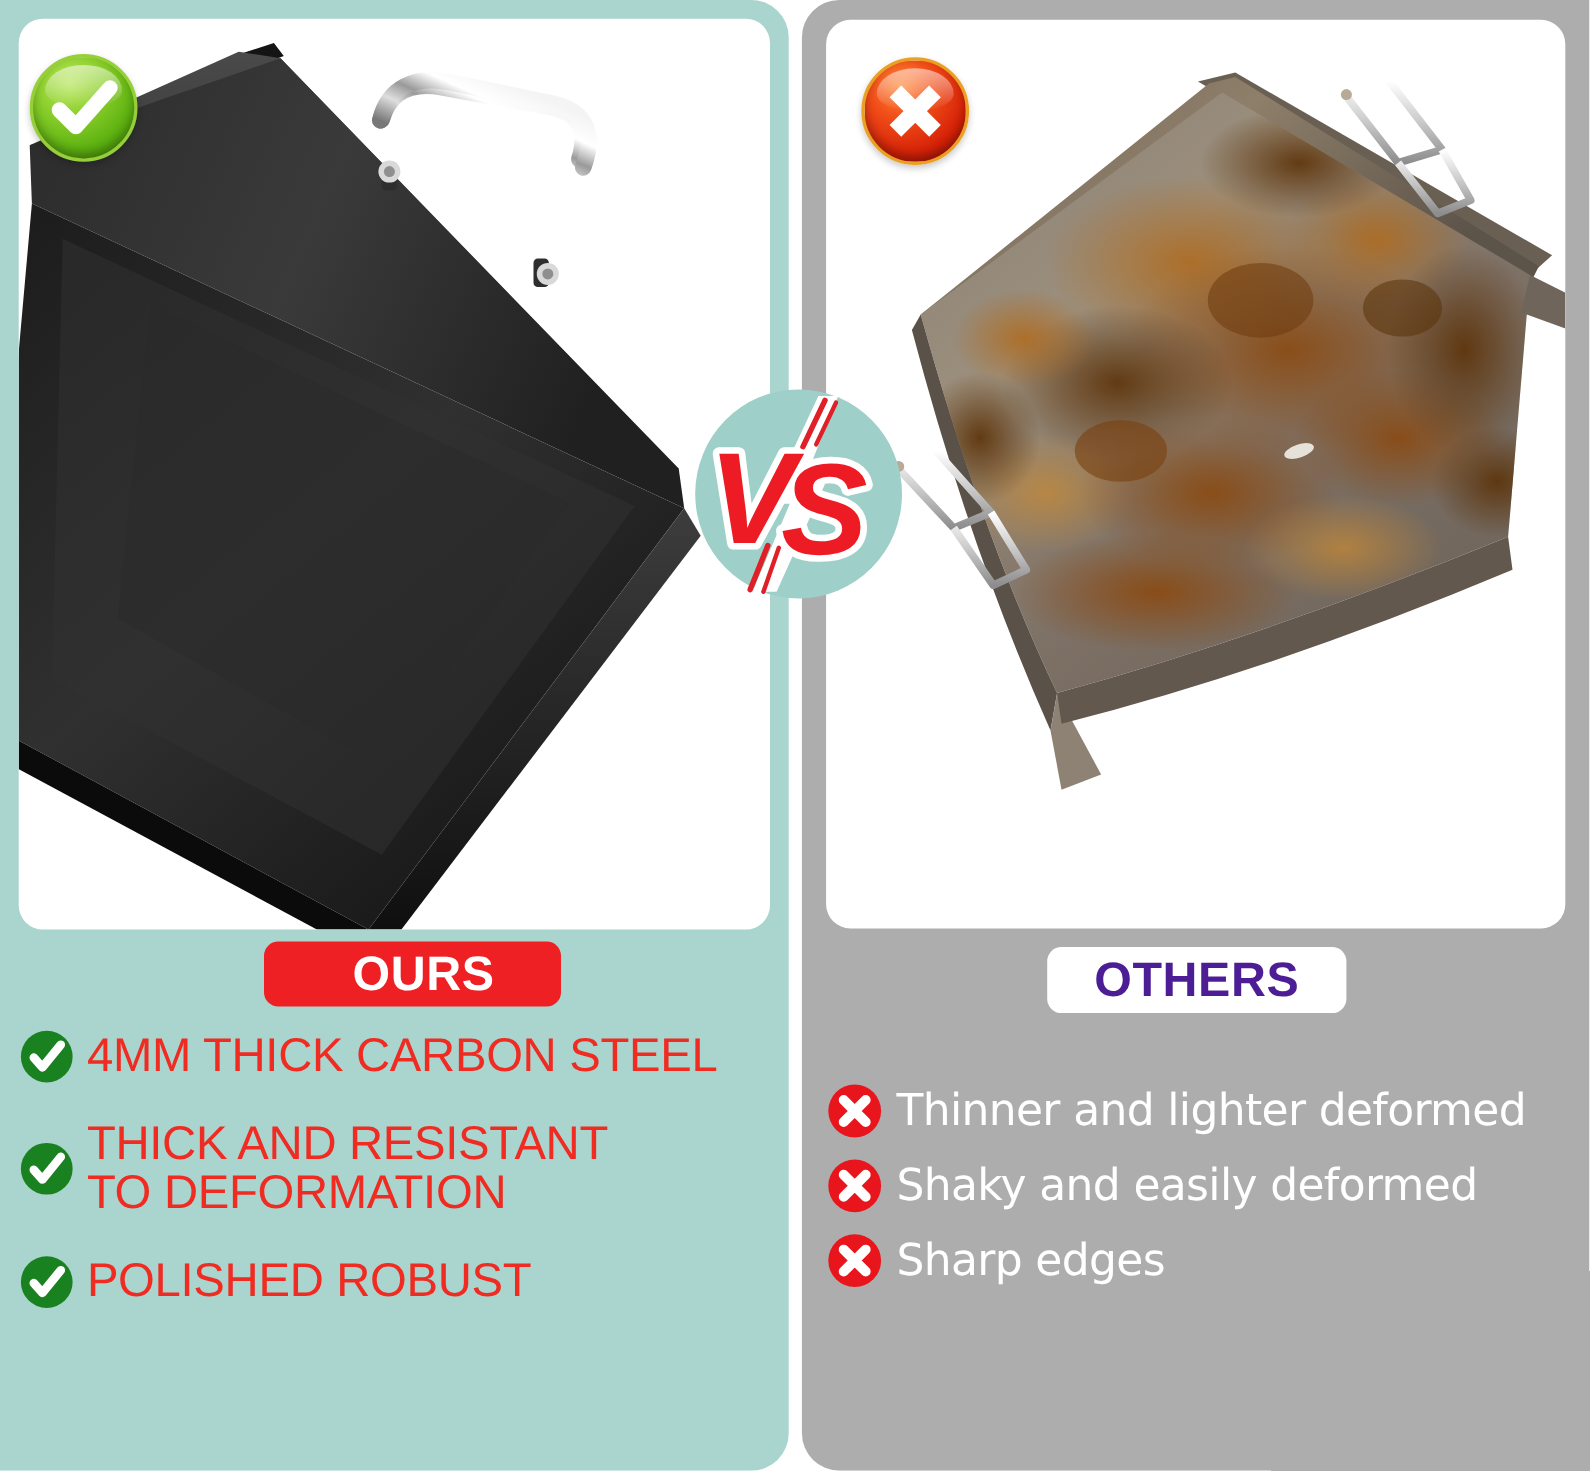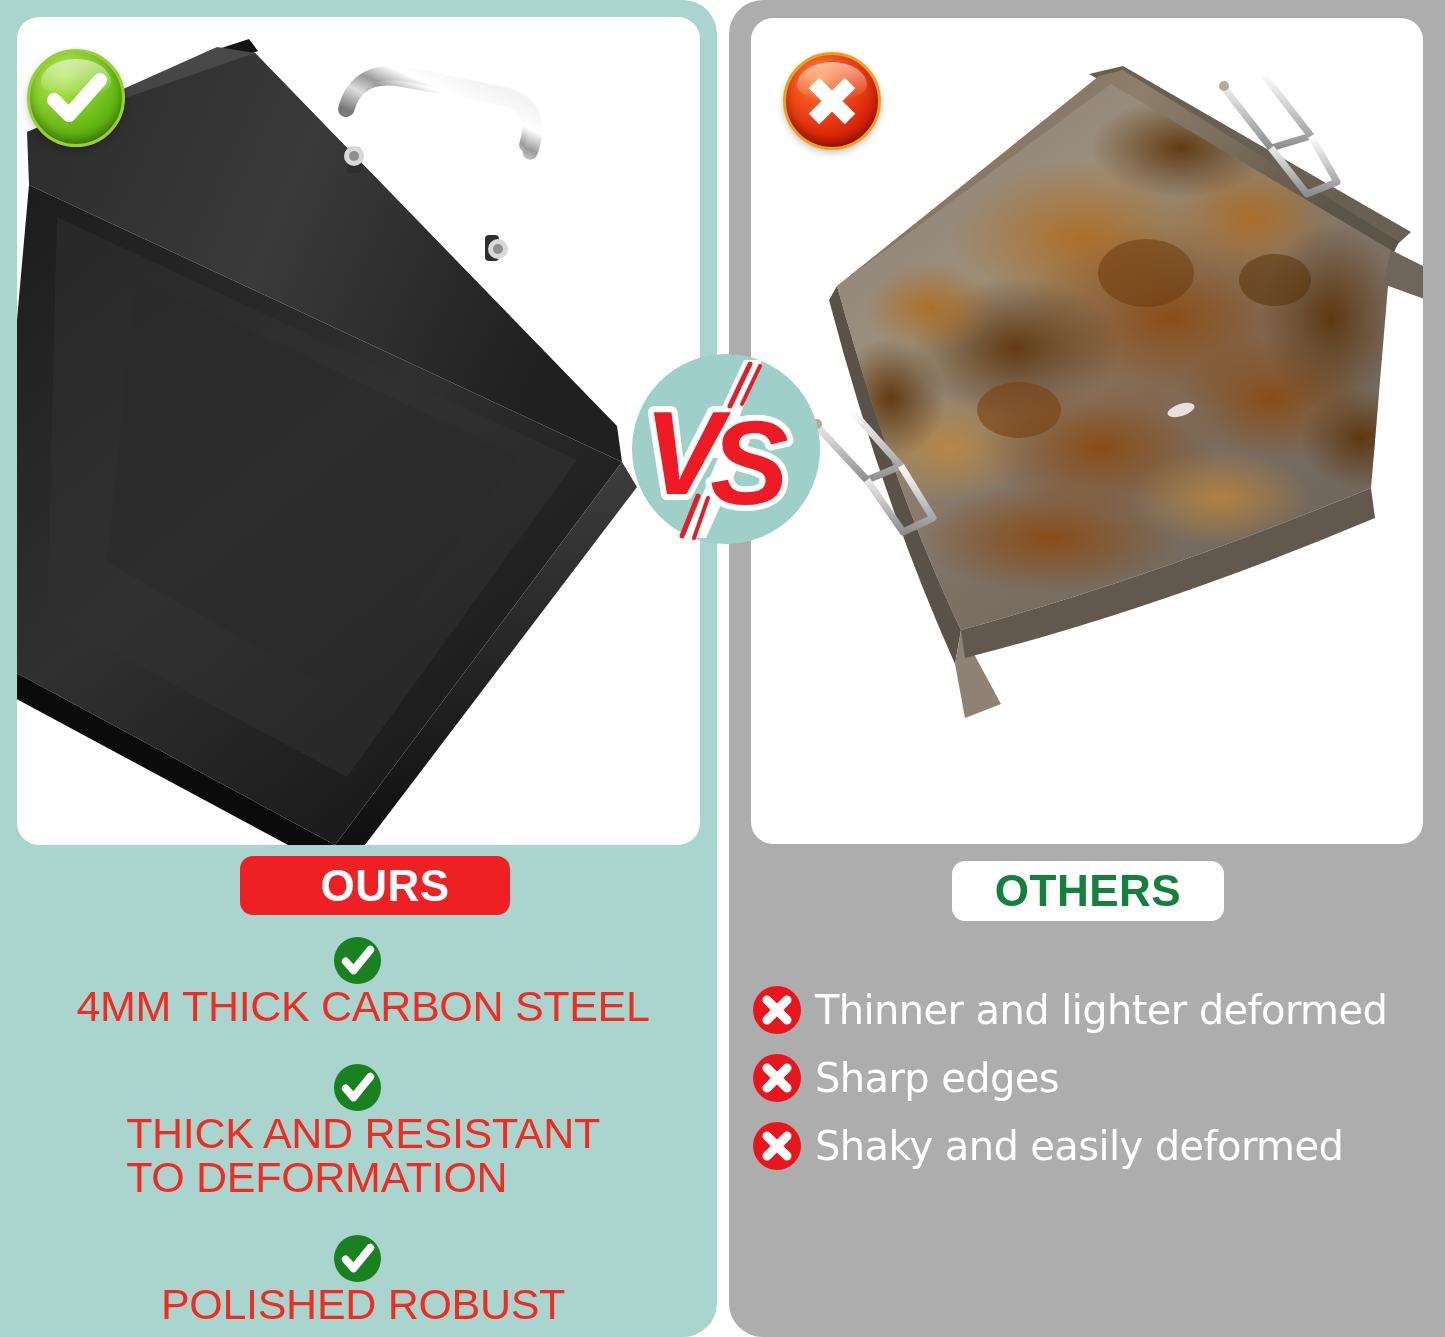--- a/index.html
+++ b/index.html
@@ -64,30 +64,30 @@
   .title-badge{
     position:absolute;display:flex;align-items:center;justify-content:center;
     border-radius:13px;font-weight:bold;letter-spacing:.5px;
   }
   .title-ours{
     left:240px;top:856px;width:250px;height:59px;
     background:#ee2024;color:#ffffff;font-size:44px;padding-left:20px;
   }
   .title-others{
     left:952px;top:861px;width:272px;height:60px;
-    background:#ffffff;color:#15803d;font-size:44px;
+    background:#ffffff;color:#4c1d95;font-size:44px;
   }
 
   
   .list{position:absolute;}
   .list-left{left:18px;top:936px;width:690px;}
   .list-right{left:752px;top:985px;width:680px;}
 
   .row{display:flex;align-items:center;}
-  .row-left{margin-bottom:34px;flex-direction:column;}
+  .row-left{margin-bottom:34px;}
   .row-right{margin-bottom:18px;}
 
   .bullet{flex:0 0 auto;position:relative;}
   .bullet svg{display:block;}
   .b-check{width:49px;height:49px;margin-right:12px;}
   .b-cross{width:50px;height:50px;margin-right:13px;}
 
   .txt-ours{
     color:#ef2b22;font-size:43px;font-weight:normal;line-height:1.02;
     font-family:"Liberation Sans", sans-serif;
@@ -320,31 +320,31 @@
     </div>
 
 
     <div class="row row-right">
       <span class="bullet b-cross">
         <svg viewBox="0 0 50 50" width="50" height="50">
           <circle cx="25" cy="25" r="24" fill="#E8161C"></circle>
           <path d="M 15 15 L 35 35 M 35 15 L 15 35" fill="none" stroke="#ffffff" stroke-width="9" stroke-linecap="round"></path>
         </svg>
       </span>
-      <span class="txt-others">Sharp edges</span>
+      <span class="txt-others">Shaky and easily deformed</span>
     </div>
 
     <div class="row row-right">
       <span class="bullet b-cross">
         <svg viewBox="0 0 50 50" width="50" height="50">
           <circle cx="25" cy="25" r="24" fill="#E8161C"></circle>
           <path d="M 15 15 L 35 35 M 35 15 L 15 35" fill="none" stroke="#ffffff" stroke-width="9" stroke-linecap="round"></path>
         </svg>
       </span>
-      <span class="txt-others">Shaky and easily deformed</span>
+      <span class="txt-others">Sharp edges</span>
     </div>
 
   </div>
 
   <div class="vs-badge">
     <svg viewBox="0 0 188 190">
 
       <path d="M 112 6 L 66 104 L 86 104 L 52 184 L 74 184 L 118 86 L 98 86 L 130 6 Z" fill="#ffffff"></path>
 
       <g font-family="'Liberation Sans', sans-serif" font-weight="bold" font-style="italic">

